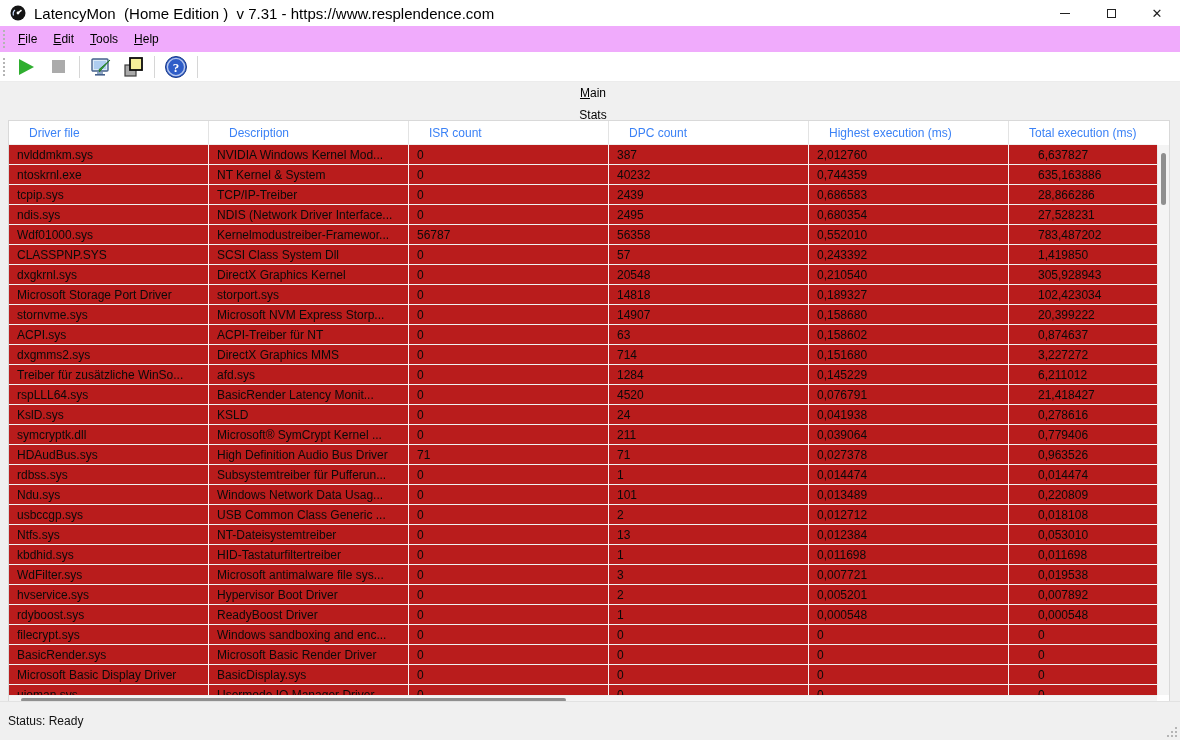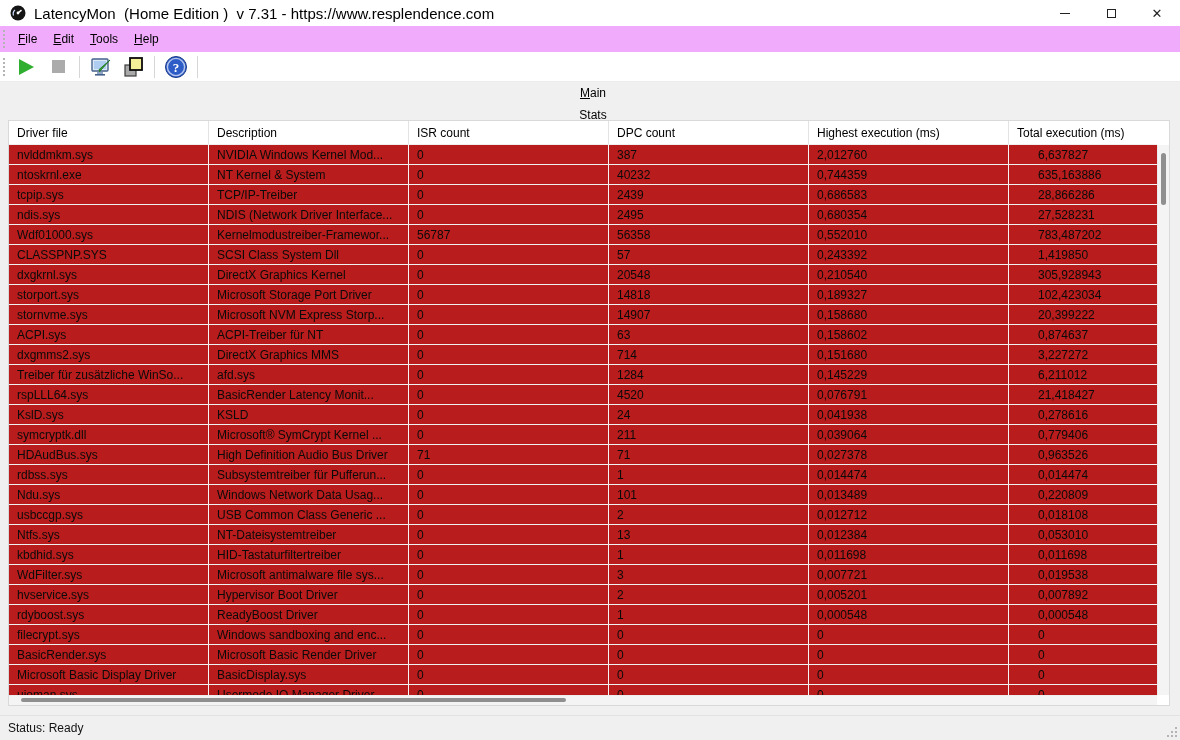--- a/index.html
+++ b/index.html
@@ -30,33 +30,33 @@
   .play-shape { width:0; height:0; border-left:15px solid #2fae2f; border-top:8px solid transparent; border-bottom:8px solid transparent; }
   .stop-shape { width:13px; height:13px; background:#ababab; }
   
   .tabstrip { position:absolute; left:0; top:82px; width:100%; height:38px; background:#f0f0f0; display:flex; align-items:center; padding-left:6px;flex-direction:column; }
   .tab { padding:3px 6px; margin:0 6px; color:#000; cursor:default; border:1px dotted transparent; }
   .tab.active { border:1px dotted #555; }
   .tab-sep { width:1px; height:20px; background:#c9c9c9; }
   
   .listview { position:absolute; left:8px; top:120px; width:1162px; height:586px; background:#fff; border:1px solid #d9d9d9; }
   .lv-header { position:absolute; left:0; top:0; right:12px; height:24px; display:grid; grid-template-columns:200px 200px 200px 200px 200px 1fr; border-bottom:1px solid #f0f0f0; background:#fff; }
-  .lv-header .th { display:flex; align-items:center; padding-left:8px; color:#000000; border-right:1px solid #e3e3e3; overflow:hidden; white-space:nowrap; }
+  .lv-header .th { display:flex; align-items:center; padding-left:20px; color:#3b82f6; border-right:1px solid #e3e3e3; overflow:hidden; white-space:nowrap; }
   .lv-header .th:last-child { border-right:none; }
   .lv-body { position:absolute; left:0; top:24px; right:12px; height:550px; overflow:hidden; }
   .tr { display:grid; grid-template-columns:200px 200px 200px 200px 200px 1fr; height:20px; border-bottom:1px solid #f0f0f0; background:#b91c1c; }
   .td { display:flex; align-items:center; padding-left:8px; white-space:nowrap; overflow:hidden; color:#0a0a0a; border-right:1px solid #f5f5f5; }
   .td:last-child { border-right:none;margin-left:21px; }
   
   .vscroll { position:absolute; right:0; top:24px; bottom:10px; width:12px; background:#f4f4f4; border-left:1px solid #eaeaea; }
   .vthumb { position:absolute; left:3px; top:8px; width:5px; height:52px; background:#8f8f8f; border-radius:3px; }
   .hscroll { position:absolute; left:0; right:12px; bottom:0; height:10px; background:#f4f4f4; border-top:1px solid #eee; }
   .hthumb { position:absolute; left:12px; top:2px; width:545px; height:4px; background:#8f8f8f; border-radius:3px; }
   
-  .statusbar { position:absolute; left:0; bottom:0; width:100%; height:25px; background:#f0f0f0; border-top:1px solid #e2e2e2; display:flex; align-items:center; padding-left:8px; }
+  .statusbar { position:absolute; left:0; bottom:0; width:100%; height:39px; background:#f0f0f0; border-top:1px solid #e2e2e2; display:flex; align-items:center; padding-left:8px; }
   .resize-grip { position:absolute; right:3px; bottom:3px; width:12px; height:12px; }
   .resize-grip i { position:absolute; width:2px; height:2px; background:#b5b5b5; }
   .resize-grip i:nth-child(1){ right:0; bottom:0; }
   .resize-grip i:nth-child(2){ right:4px; bottom:0; }
   .resize-grip i:nth-child(3){ right:8px; bottom:0; }
   .resize-grip i:nth-child(4){ right:0; bottom:4px; }
   .resize-grip i:nth-child(5){ right:4px; bottom:4px; }
   .resize-grip i:nth-child(6){ right:0; bottom:8px; }
 </style>
 </head>
@@ -209,22 +209,22 @@
         <div class="tr">
           <span class="td">dxgkrnl.sys</span>
           <span class="td">DirectX Graphics Kernel</span>
           <span class="td">0</span>
           <span class="td">20548</span>
           <span class="td">0,210540</span>
           <span class="td">305,928943</span>
         </div>
 
         <div class="tr">
+          <span class="td">Microsoft Storage Port Driver</span>
           <span class="td">storport.sys</span>
-          <span class="td">Microsoft Storage Port Driver</span>
           <span class="td">0</span>
           <span class="td">14818</span>
           <span class="td">0,189327</span>
           <span class="td">102,423034</span>
         </div>
 
         <div class="tr">
           <span class="td">stornvme.sys</span>
           <span class="td">Microsoft NVM Express Storp...</span>
           <span class="td">0</span>

